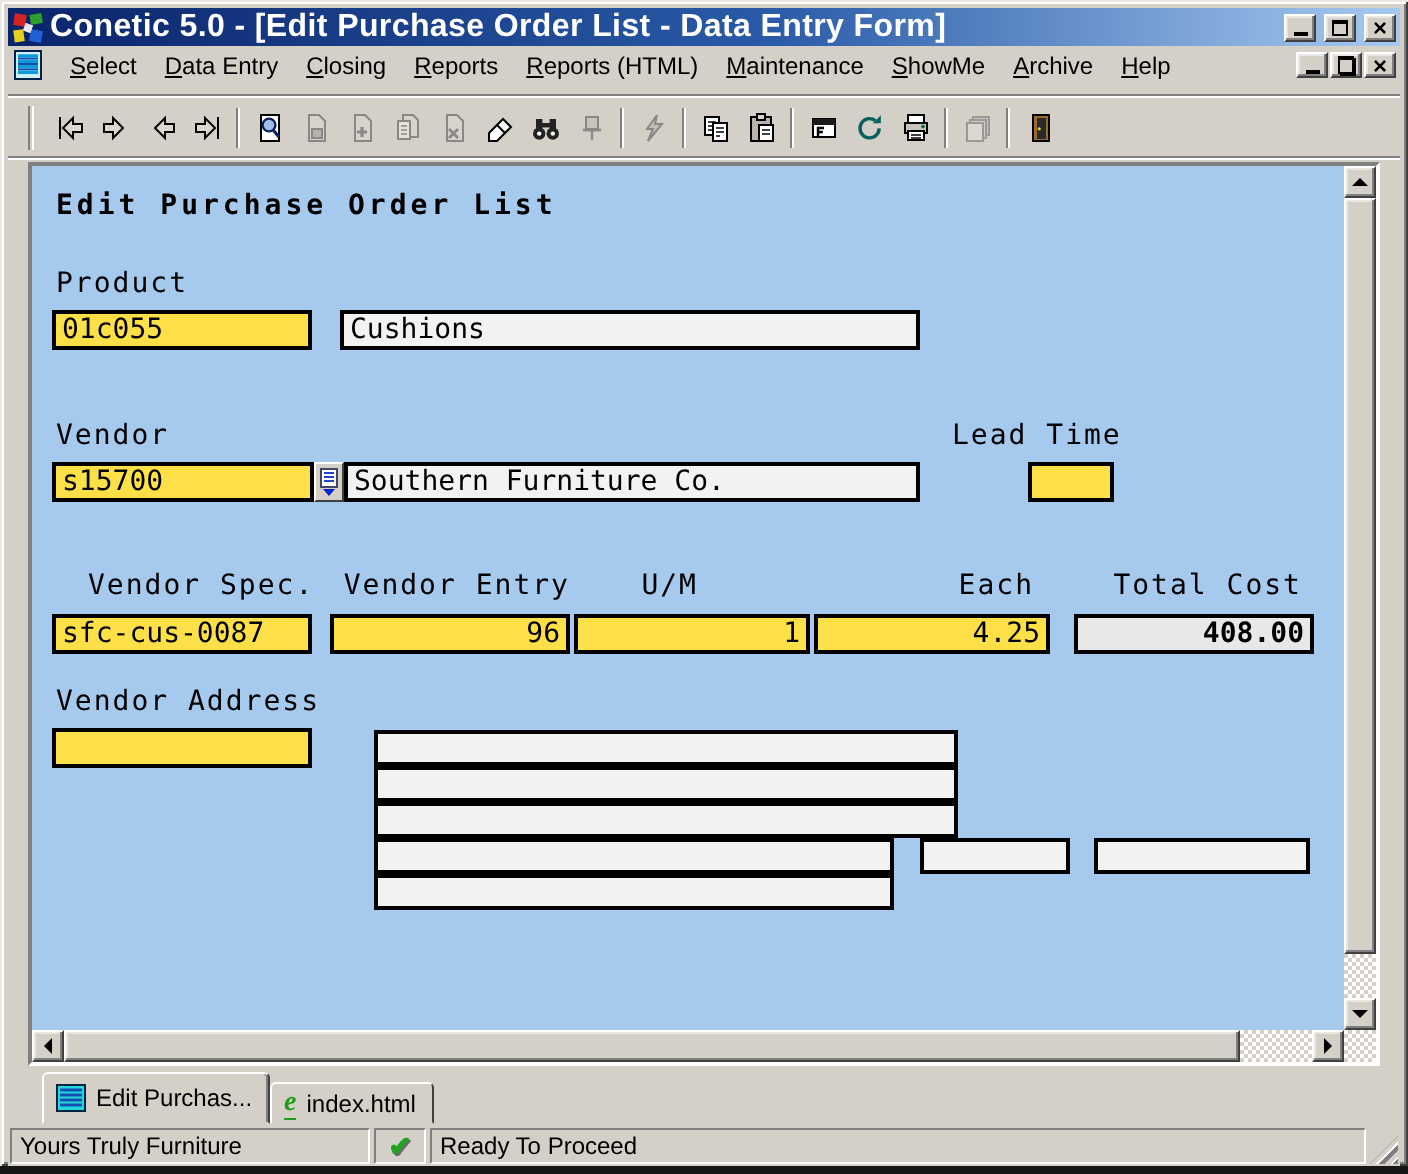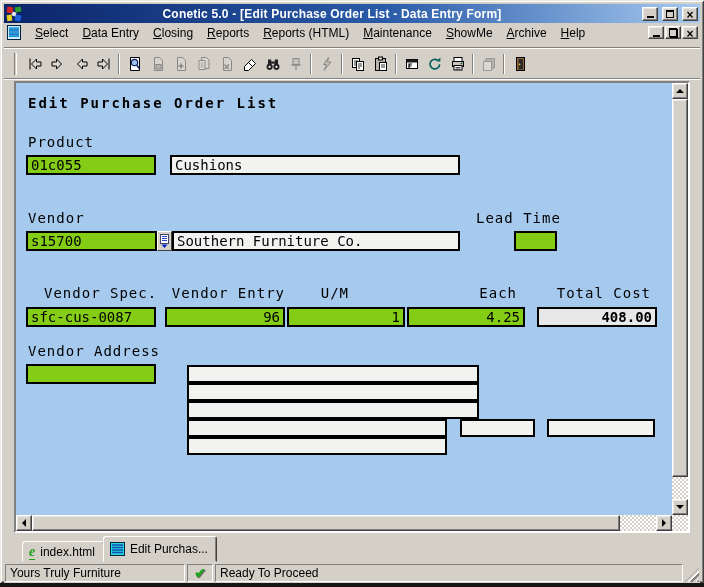--- a/index.html
+++ b/index.html
@@ -15,22 +15,22 @@
     display:flex; flex-direction:column;
   }
 
   
   .titlebar{
     height:19px; display:flex; align-items:center; gap:3px;
     background:linear-gradient(90deg,#0a246a 0%, #2a5ba8 55%, #a6caf0 100%);
     padding:0 2px 0 2px; flex:0 0 auto;
   }
   .titlebar .title-text{
-    color:#fff; font-size:12px; font-weight:bold; white-space:nowrap;
-    overflow:hidden; flex:1 1 auto; letter-spacing:0.2px;text-align:center;
+    color:#fff; font-size:16px; font-weight:bold; white-space:nowrap;
+    overflow:hidden; flex:1 1 auto; letter-spacing:0.2px;
   }
   .win-btn{
     width:16px; height:14px; background:#d4d0c8; flex:0 0 auto;
     border:1px solid; border-color:#fff #404040 #404040 #fff;
     box-shadow: inset -1px -1px 0 #808080, inset 1px 1px 0 #e9e7e2;
     display:flex; align-items:center; justify-content:center; position:relative;
   }
   .win-btn + .win-btn{ margin-left:1px; }
   .g-min{ width:7px; height:2px; background:#000; margin-top:7px; }
   .g-max{ width:8px; height:8px; border:1px solid #000; border-top-width:2px; }
@@ -73,21 +73,21 @@
     height:452px; margin:0 10px; flex:0 0 auto;
     border:2px solid; border-color:#808080 #ffffff #ffffff #808080;
     display:grid; grid-template-columns:1fr 16px; grid-template-rows:1fr 16px;
     background:#d4d0c8;
   }
   .canvas{
     background:#a6c9ee; position:relative; overflow:hidden;
     font-family:"DejaVu Sans Mono", monospace; font-size:14px; color:#000;
   }
   .fld{
-    position:absolute; height:20px; border:2px solid #000; background:#84cc16;
+    position:absolute; height:20px; border:2px solid #000; background:#fde047;
     font-family:"DejaVu Sans Mono", monospace; font-size:14px; line-height:16px;
     padding:0 3px; white-space:nowrap; overflow:hidden;
   }
   .fld.display{ background:#f2f2f1; }
   .fld.readonly{ background:#e8e8e8; }
   .fld.num{ text-align:right; }
   .lbl{ position:absolute; white-space:nowrap; letter-spacing:1px; }
   .lbl.right{ text-align:right; }
   .form-title{ position:absolute; left:12px; top:12px; font-weight:bold; letter-spacing:2px; }
   .addr{ height:18px; }
@@ -442,33 +442,33 @@
       <span class="thumb" style="left:16px; top:0; height:16px; width:588px;"></span>
       <span class="sb-btn" style="right:0; top:0;">
           <span class="tri-right"></span>
         </span>
     </div>
 
     <div class="corner checker"></div>
   </div>
 
   <div class="tabstrip">
-    <div class="tab">
-      <span class="ie-icon"></span>
-      <span class="tab-label">index.html</span>
-    </div>
     <div class="tab active">
       <span style="display:flex;">
         <svg width="15" height="14" viewBox="0 0 15 14">
           <rect x="0.5" y="0.5" width="14" height="13" fill="#22d8d8" stroke="#024"></rect>
           <path d="M2 3h11M2 5.5h11M2 8h11M2 10.5h11" stroke="#1450b4" stroke-width="1.5"></path>
         </svg>
       </span>
       <span class="tab-label">Edit Purchas...</span>
     </div>
+    <div class="tab">
+      <span class="ie-icon"></span>
+      <span class="tab-label">index.html</span>
+    </div>
   </div>
 
   <div class="statusbar">
     <div class="sb-panel sb-company">
       <span>Yours Truly Furniture</span>
     </div>
     <div class="sb-panel sb-check">
       <span class="check-glyph"></span>
     </div>
     <div class="sb-panel sb-status">

